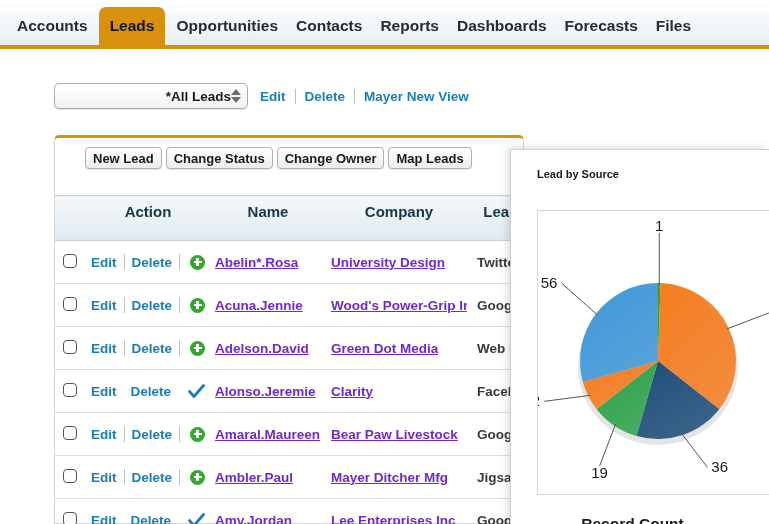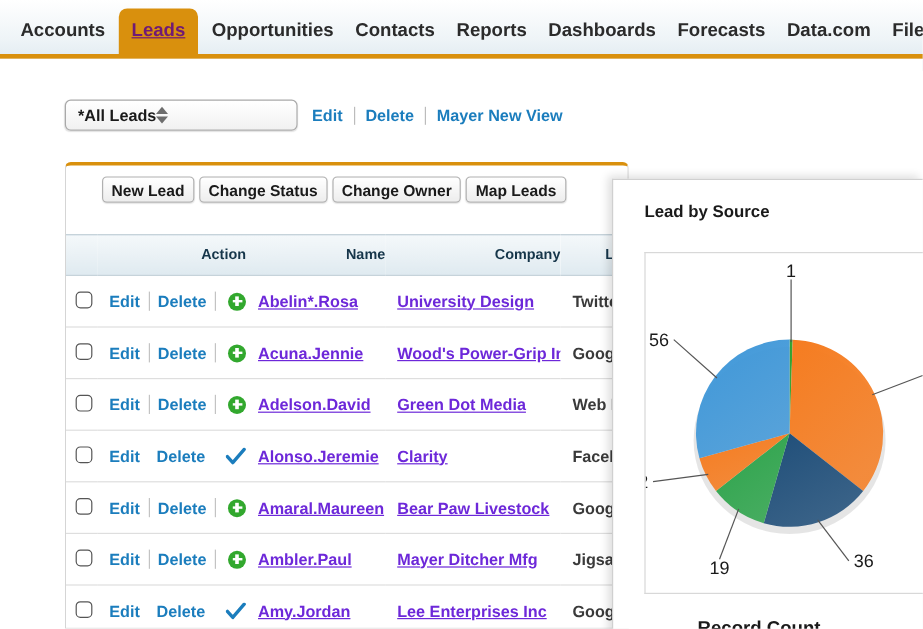--- a/index.html
+++ b/index.html
@@ -27,44 +27,43 @@
     position: absolute; left: 8px; top: 0; height: 46px;
     display: flex; align-items: flex-end;
   }
   .tab {
     font-size: 15.5px; font-weight: bold; color: #2b2b2b;
     padding: 0 9px 13px 9px; line-height: 1; white-space: nowrap;
     cursor: pointer;
   }
   .tab.active {
     background: #d9900d;
-    color: #701a75;
+    color: #0f172a;
     border-radius: 7px 7px 0 0;
     padding: 11px 11px 13px 11px;
     margin: 0 2px;
-    text-decoration: underline;
   }
 
   
   .page {
     position: absolute; left: 0; top: 49px; width: 769px; height: 475px;
     background: #ffffff;
   }
 
   
   .viewrow {
     position: absolute; left: 54px; top: 34px;
     display: flex; align-items: center;
   }
   .viewselect {
     width: 194px; height: 26px;
     border: 1px solid #a9a9a9; border-radius: 5px;
     background: linear-gradient(to bottom, #ffffff 0%, #f1f1f1 100%);
     box-shadow: 0 1px 1px rgba(0,0,0,.12);
-    display: flex; align-items: center; justify-content: flex-start;
+    display: flex; align-items: center; justify-content: flex-end;
     box-sizing: border-box; padding: 0 6px 0 10px;
     font-size: 13.5px; font-weight: bold; color: #1a1a1a;
     cursor: pointer;
   }
   .stepper { display: flex; flex-direction: column; line-height: 0; gap: 2px; }
   .stepper i {
     display: block; width: 0; height: 0; border-left: 5px solid transparent;
     border-right: 5px solid transparent;
   }
   .stepper i.up { border-bottom: 6px solid #6d6d6d; }
@@ -101,22 +100,22 @@
   }
 
   
   .tbl {
     position: absolute; left: 0; top: 57px; width: 468px;
     border-collapse: collapse; table-layout: fixed;
   }
   .tbl th {
     background: linear-gradient(to bottom, #f4f8fa 0%, #dfeaf0 100%);
     border-top: 1px solid #c6d3da; border-bottom: 1px solid #c6d3da;
-    font-size: 12px; font-weight: bold; color: #16364a;
-    text-align: right; padding: 7px 0 9px 10px; height: 17px;
+    font-size: 15px; font-weight: bold; color: #16364a;
+    text-align: center; padding: 7px 0 20px 10px; height: 17px;
     white-space: nowrap; overflow: hidden;
   }
   .tbl th.cb { width: 26px; padding-left: 0; }
   .tbl th.act { width: 114px; }
   .tbl th.nm { width: 106px; }
   .tbl th.co { width: 136px; }
   .tbl th.ls { width: 86px; }
   .tbl td {
     border-bottom: 1px solid #dedede;
     font-size: 13.5px; padding: 9px 0 9px 10px; height: 24px;
@@ -155,21 +154,21 @@
   
   .chartpanel {
     position: absolute; left: 510px; top: 100px; width: 259px; height: 424px;
     background: #ffffff;
     border-left: 1px solid #d0d0d0; border-top: 1px solid #d0d0d0;
     box-shadow: -3px -2px 7px rgba(0,0,0,.13);
     box-sizing: border-box;
   }
   .chart-title {
     position: absolute; left: 26px; top: 18px;
-    font-size: 14px; font-weight: bold; color: #1a1a1a;
+    font-size: 11px; font-weight: bold; color: #1a1a1a;
   }
   .chart-box {
     position: absolute; left: 26px; top: 60px; width: 243px; height: 285px;
     border: 1px solid #d8d8d8; border-right: none;
     box-sizing: border-box; background: #ffffff; overflow: hidden;
   }
   .pie-wrap { position: absolute; left: 0; top: 0; width: 243px; height: 285px; }
   .record-count {
     position: absolute; left: 0; top: 365px; width: 243px;
     text-align: center; font-size: 15.5px; font-weight: bold; color: #1a1a1a;
@@ -180,21 +179,20 @@
 
 <div class="tabbar">
   <div class="tabs">
     <div class="tab">Accounts</div>
     <div class="tab active">Leads</div>
     <div class="tab">Opportunities</div>
     <div class="tab">Contacts</div>
     <div class="tab">Reports</div>
     <div class="tab">Dashboards</div>
     <div class="tab">Forecasts</div>
-    <div class="tab">Data.com</div>
     <div class="tab">Files</div>
 
   </div>
   <div class="tabbar-underline"></div>
 </div>
 
 <div class="page">
 
   <div class="viewrow">
     <div class="viewselect">

